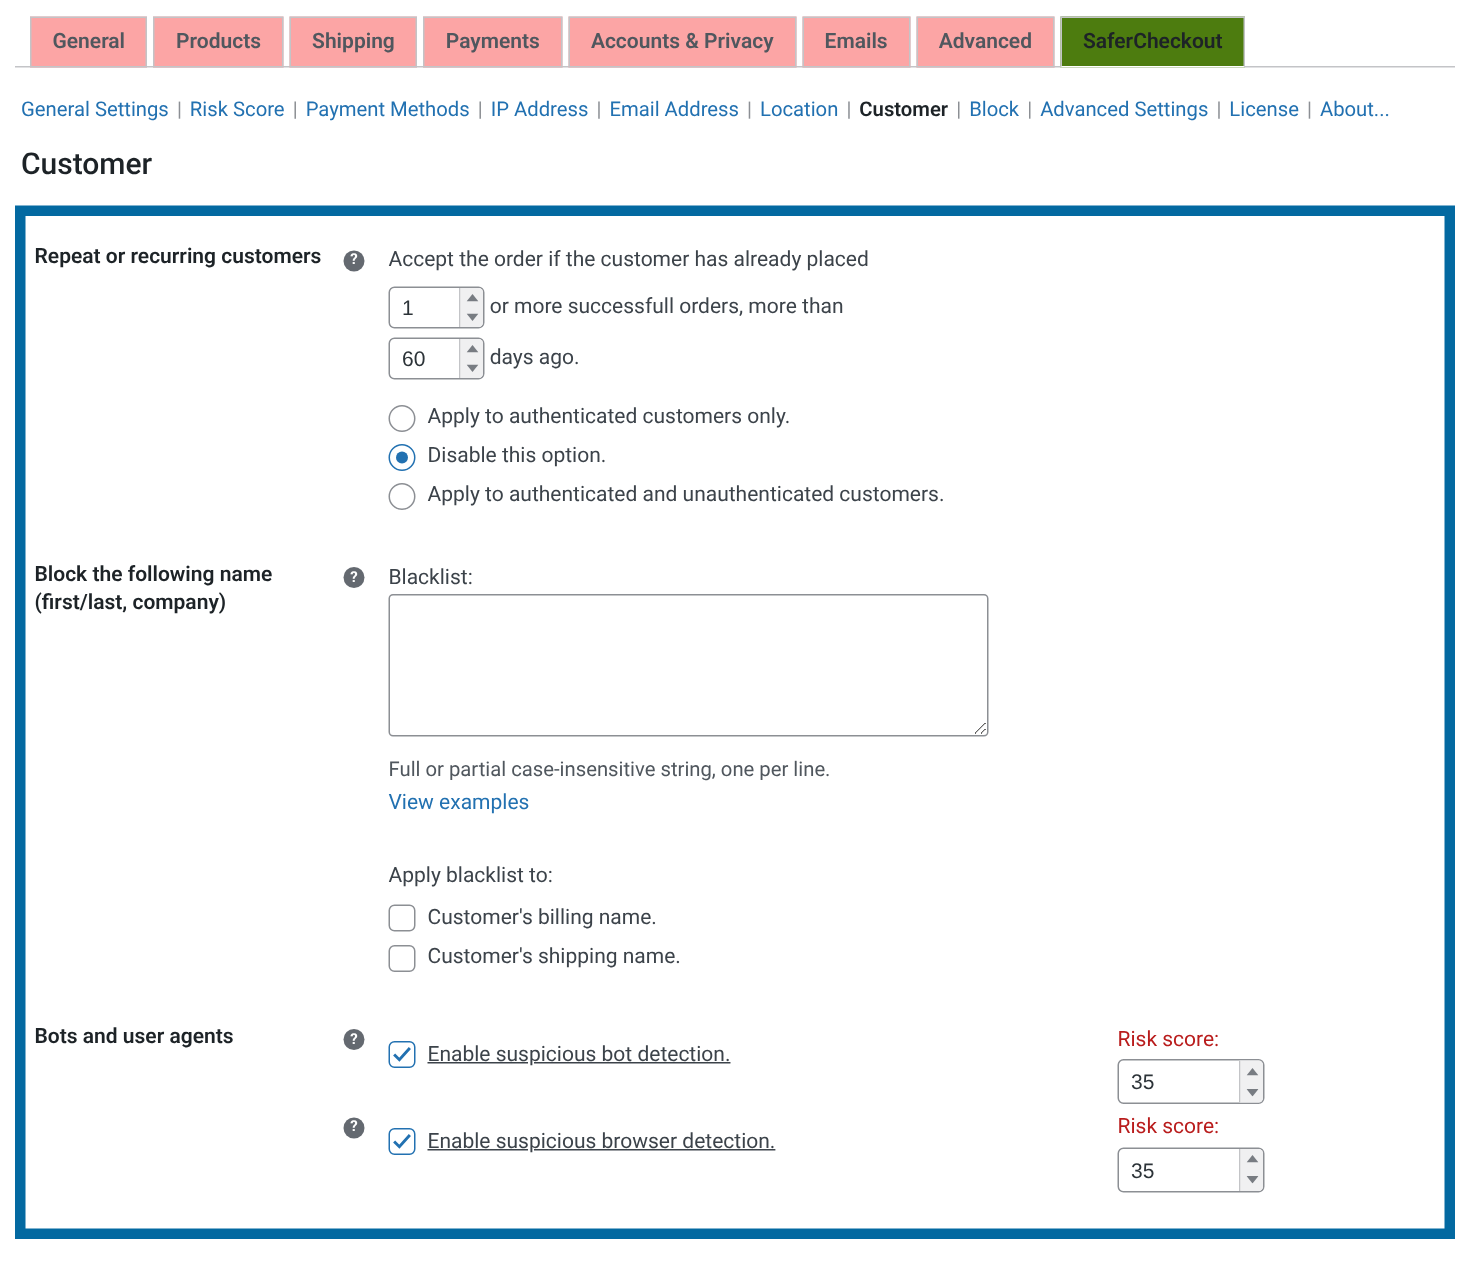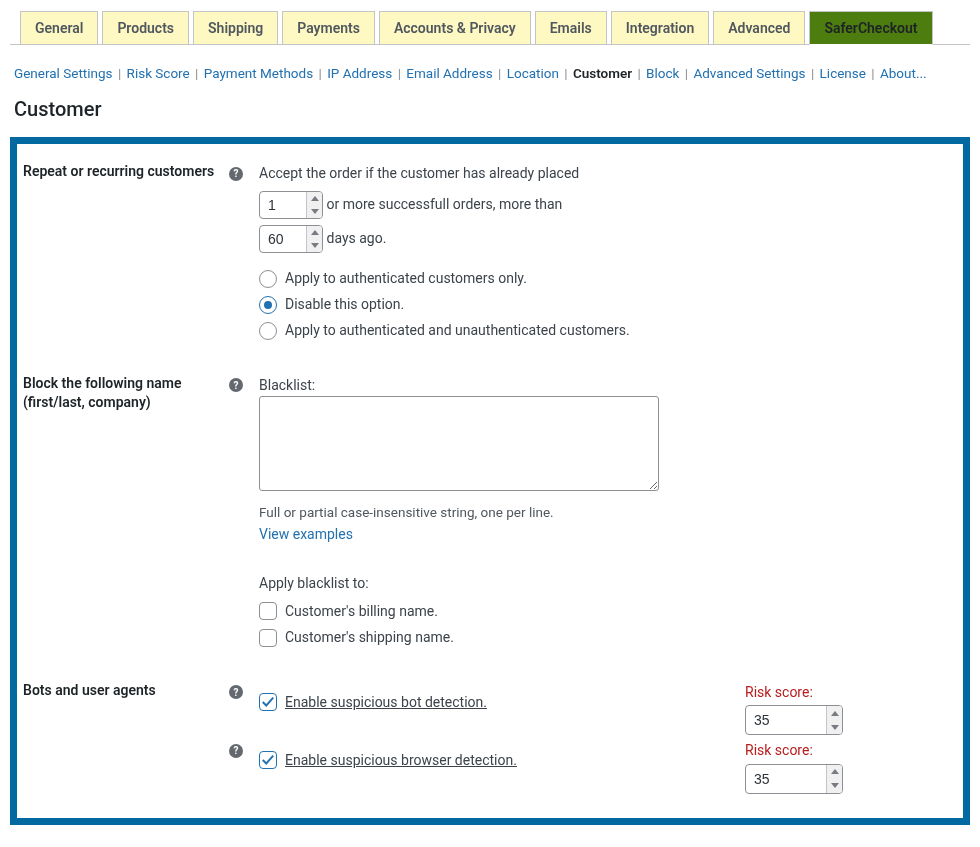--- a/index.html
+++ b/index.html
@@ -18,21 +18,21 @@
   .nav-tabs {
     display: flex;
     gap: 4px;
     border-bottom: 1px solid #c3c4c7;
     padding-left: 10px;
   }
   .nav-tab {
     position: relative;
     top: 1px;
     padding: 8px 14px;
-    background: #fef9c3;
+    background: #fca5a5;
     border: 1px solid #c3c4c7;
     border-bottom: 1px solid #c3c4c7;
     color: #50575e;
     font-weight: 600;
     font-size: 14px;
     cursor: pointer;
   }
   .nav-tab.active {
     background: #4d7c0f;
     border-bottom-color: #ffffff;
@@ -192,21 +192,20 @@
 </head>
 <body>
 
 <div class="nav-tabs">
   <div class="nav-tab">General</div>
   <div class="nav-tab">Products</div>
   <div class="nav-tab">Shipping</div>
   <div class="nav-tab">Payments</div>
   <div class="nav-tab">Accounts &amp; Privacy</div>
   <div class="nav-tab">Emails</div>
-  <div class="nav-tab">Integration</div>
   <div class="nav-tab">Advanced</div>
   <div class="nav-tab active">SaferCheckout</div>
 </div>
 
 <div class="subnav">
   <a>General Settings</a>
   <span class="sep"> | </span>
   <a>Risk Score</a>
   <span class="sep"> | </span>
   <a>Payment Methods</a>

